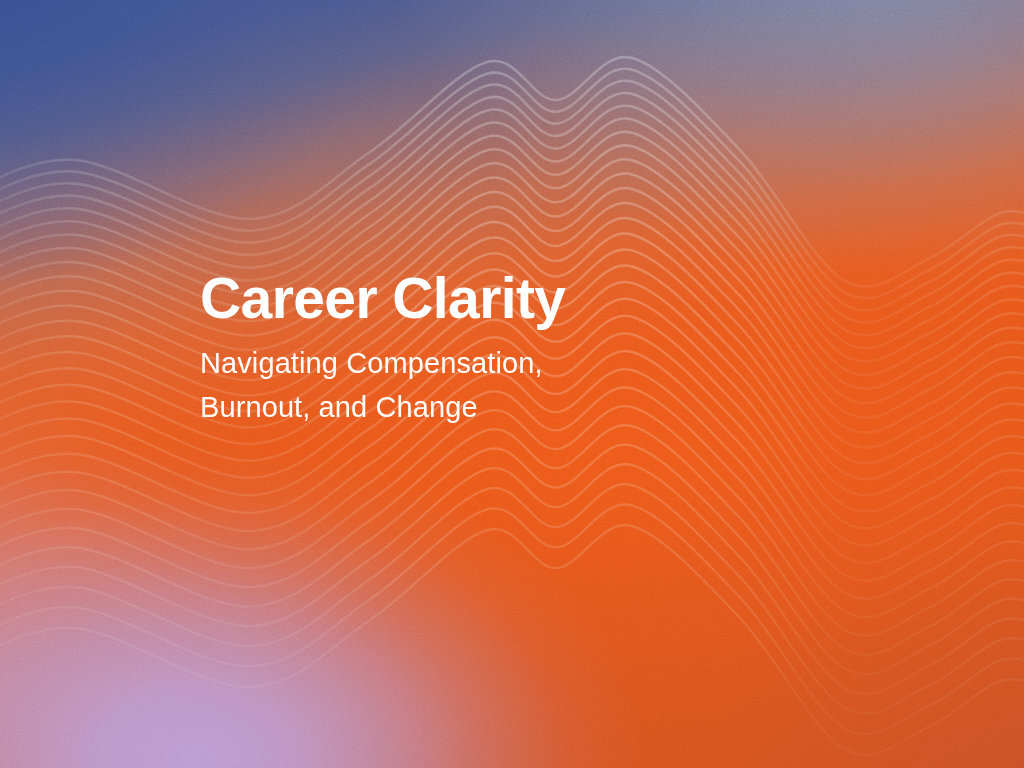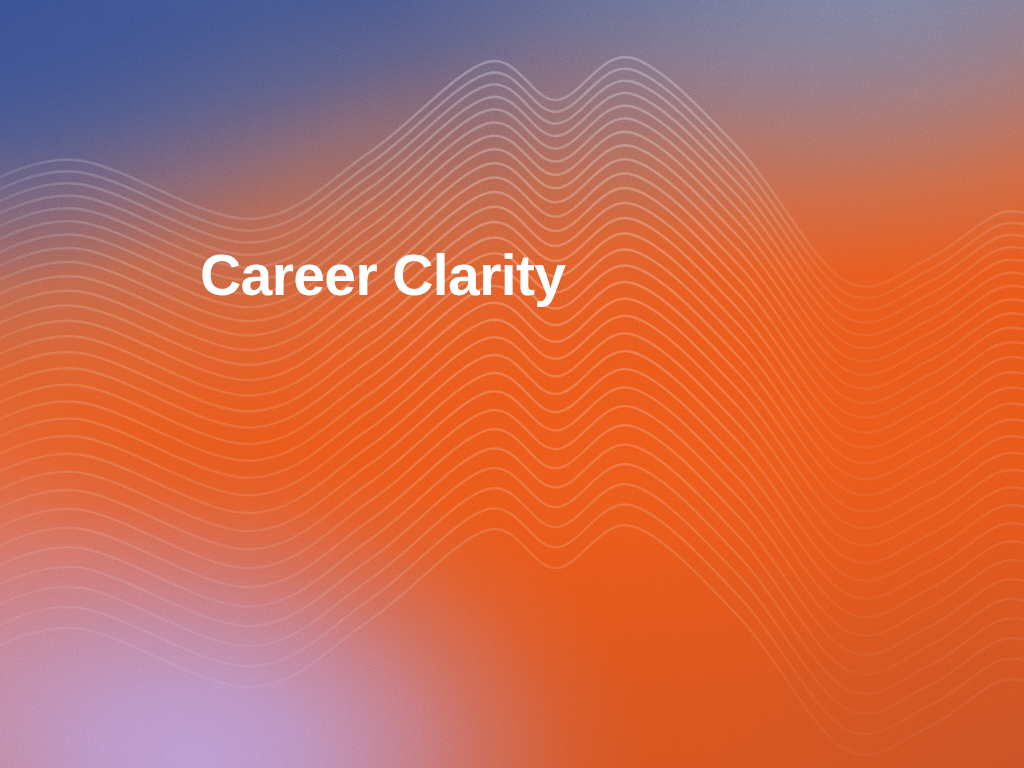--- a/index.html
+++ b/index.html
@@ -124,21 +124,21 @@
     pointer-events: none;
     opacity: 0.5;
     mix-blend-mode: overlay;
   }
   #grain svg { display: block; width: 1024px; height: 768px; }
 
   
   #text-block {
     position: absolute;
     left: 200px;
-    top: 244px;
+    top: 267px;
     width: 700px;
   }
 
   #slide-title {
     margin: 0;
     font-size: 57px;
     font-weight: bold;
     line-height: 62px;
     letter-spacing: -0.6px;
     color: #ffffff;
@@ -233,15 +233,19 @@
         <feComponentTransfer>
           <feFuncA type="linear" slope="0.55" intercept="-0.02"></feFuncA>
         </feComponentTransfer>
       </filter>
       <rect width="1024" height="768" filter="url(#grainFilter)"></rect>
     </svg>
   </div>
 
   <div id="text-block">
     <h1 id="slide-title">Career Clarity</h1>
+    <p id="slide-subtitle">
+      <span class="sub-line">Navigating Compensation,</span>
+      <span class="sub-line">Burnout, and Change</span>
+    </p>
   </div>
 
 </div>
 
 </body></html>

